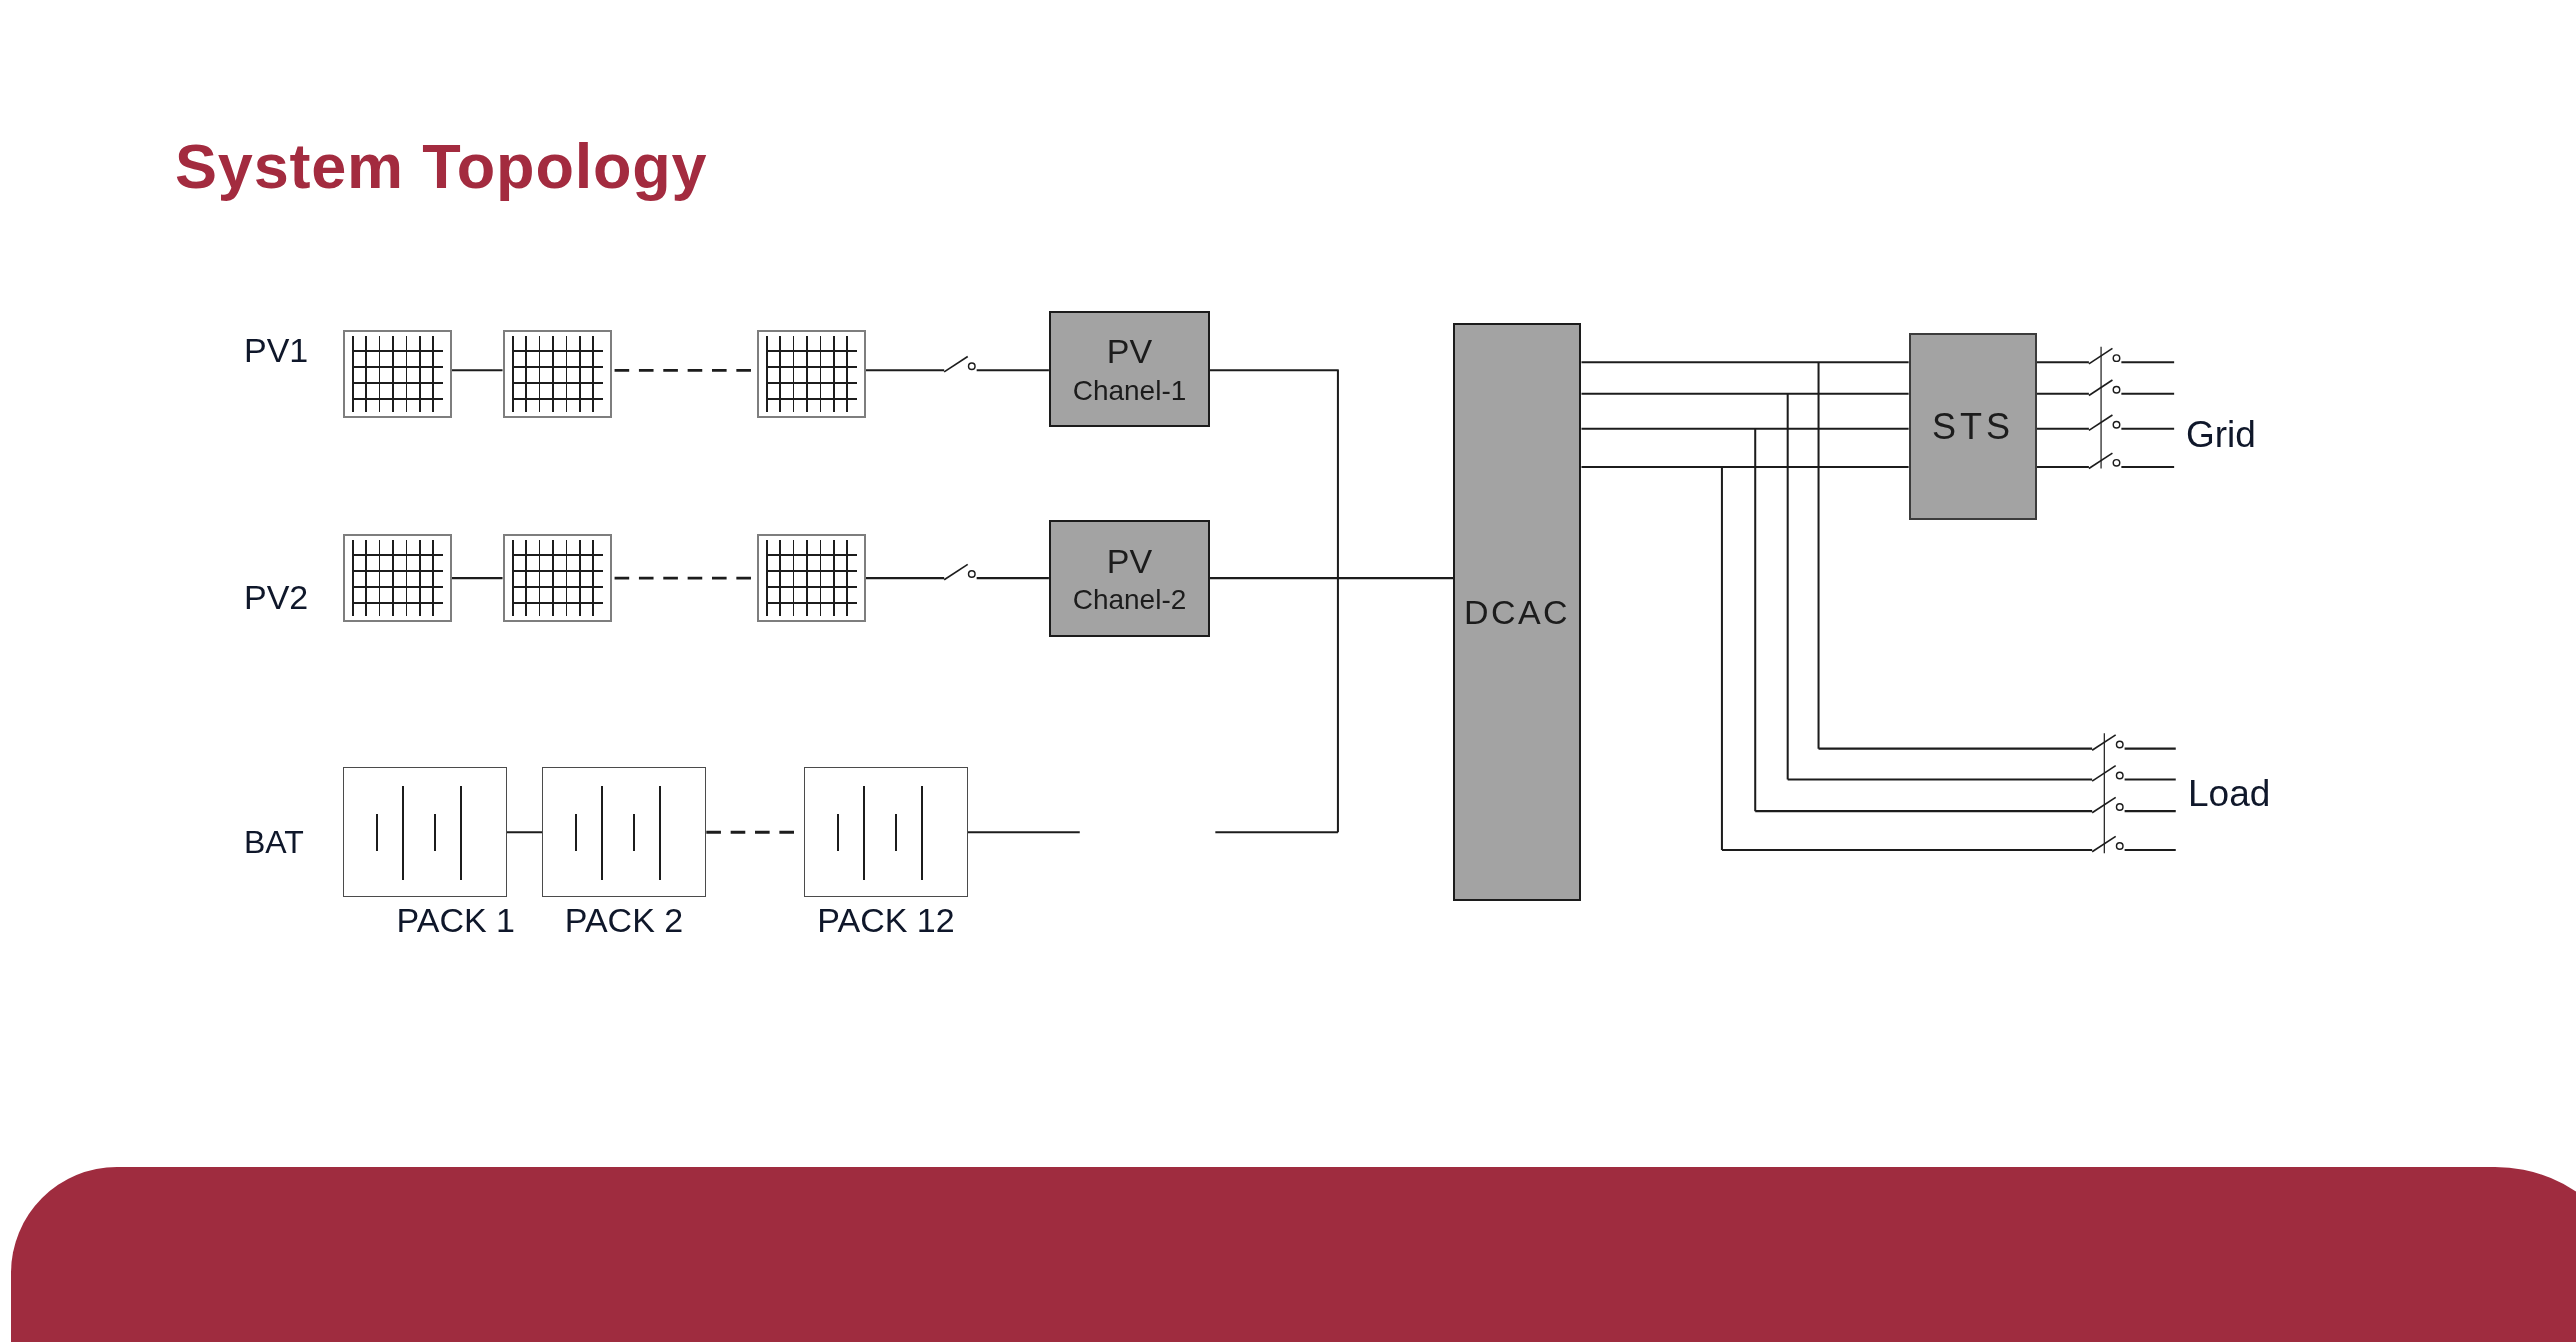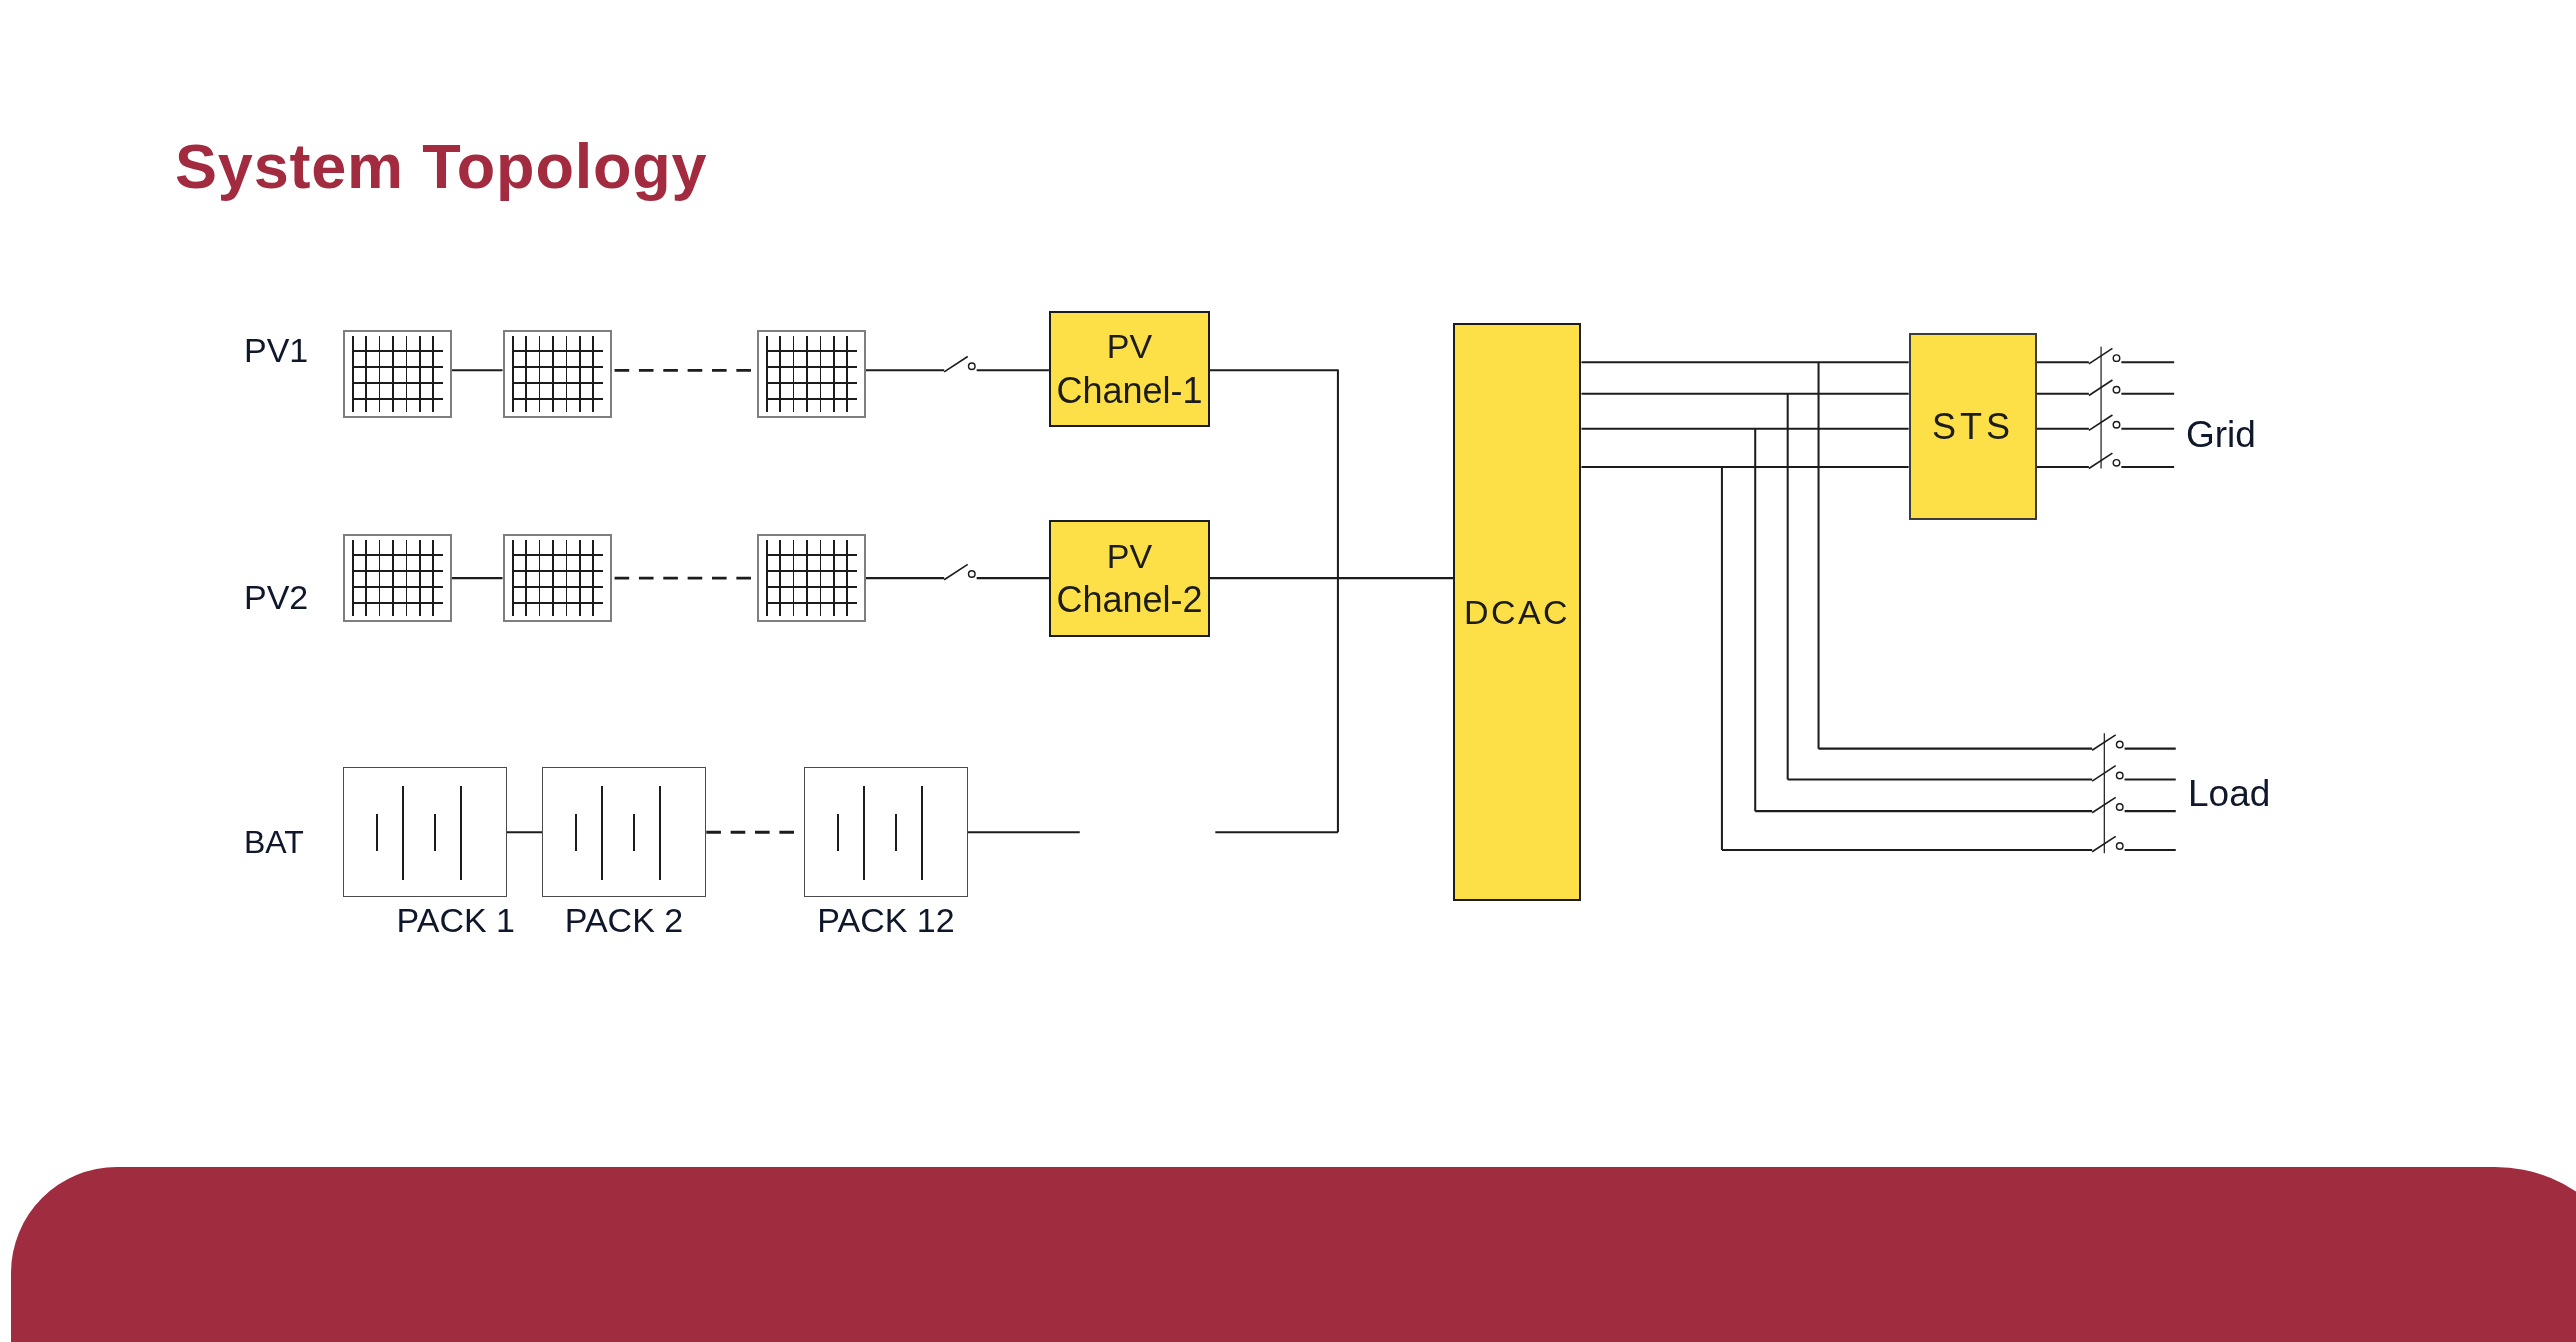--- a/index.html
+++ b/index.html
@@ -19,26 +19,26 @@
   .lbl{
     position:absolute;color:#0f172a;white-space:nowrap;
     font-size:34px;line-height:1;
   }
 
   
   svg.wires{position:absolute;left:0;top:0;z-index:1;}
 
   
   .box{
-    position:absolute;background:#fde047;border:2.4px solid #1c1c1c;
+    position:absolute;background:#a3a3a3;border:2.4px solid #1c1c1c;
     display:flex;flex-direction:column;align-items:center;justify-content:center;
     color:#1c1c1c;z-index:2;box-sizing:border-box;text-align:center;
   }
   .box .l1{font-size:34px;line-height:1.25;}
-  .box .l2{font-size:36px;line-height:1.25;text-align:center;}
+  .box .l2{font-size:28px;line-height:1.25;text-align:center;}
 
   
   .panel{
     position:absolute;width:109px;height:88px;box-sizing:border-box;
     background:#ffffff;border:2.4px solid #7e7e7e;z-index:2;
   }
   .panel .mesh{
     position:absolute;left:7.3px;right:7.3px;top:4px;bottom:4px;
     background-image:
       repeating-linear-gradient(to bottom, transparent 0 14px, #1c1c1c 14px 16px),

